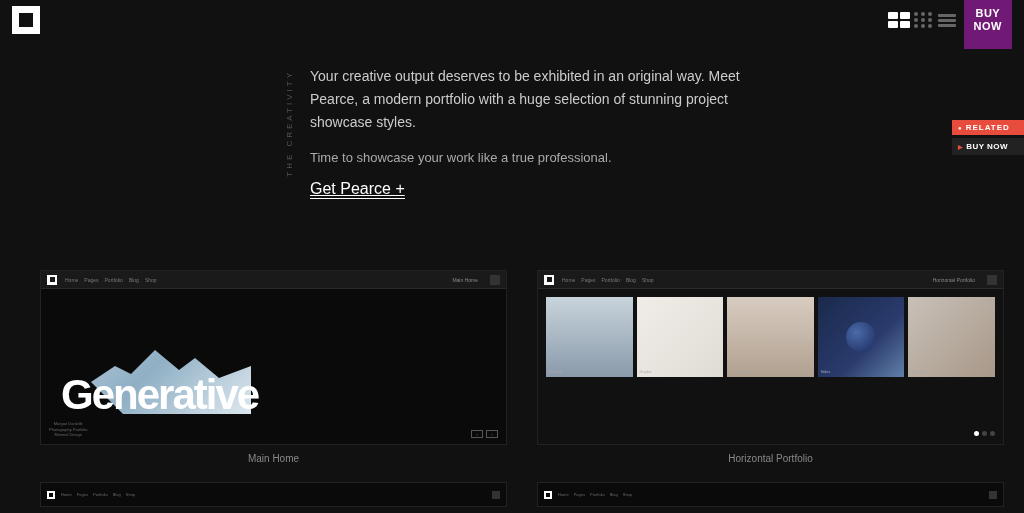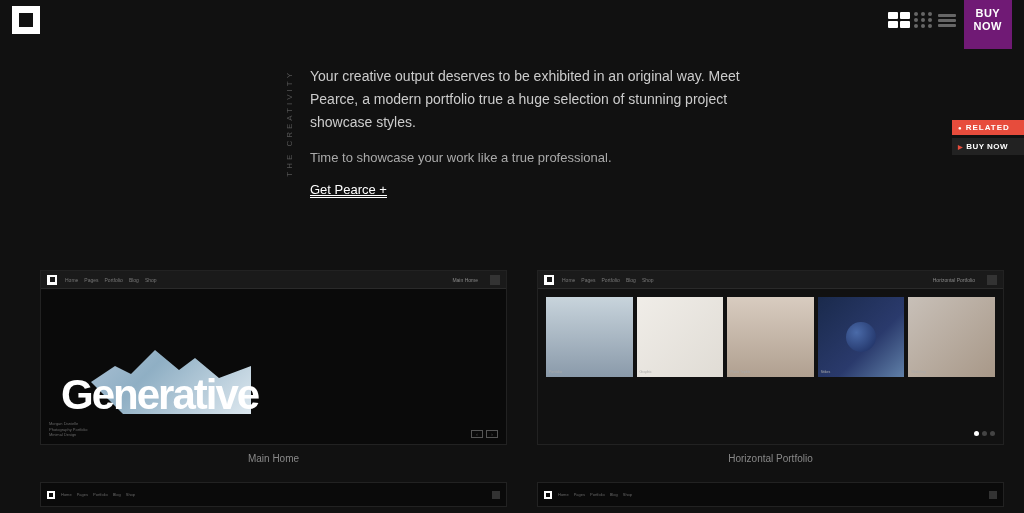--- a/index.html
+++ b/index.html
@@ -127,21 +127,21 @@
       color: #ccc;
       margin-bottom: 14px;
     }
     .hero-sub {
       font-size: 13px;
       color: #aaa;
       margin-bottom: 12px;
       line-height: 1.5;
     }
     .get-pearce-link {
-      font-size: 13px;
+      font-size: 16px;
       color: #fff;
       text-decoration: underline;
       cursor: pointer;
       border-bottom: 1px solid #fff;
       display: inline-block;
     }
 
     
     .related-popup {
       position: absolute;
@@ -208,20 +208,21 @@
       color: #888;
       text-align: center;
       margin-top: 8px;
     }
 
     
     .card1-inner {
       width: 100%;
       height: 100%;
       position: relative;
+      text-align: center;
     }
     .card1-topbar {
       height: 18px;
       background: #1a1a1a;
       display: flex;
       align-items: center;
       padding: 0 6px;
       gap: 8px;
       border-bottom: 1px solid #2a2a2a;
     }
@@ -495,21 +496,21 @@
       </div>
     </div>
     <button class="buy-now-btn" style="white-space:pre-line;">Buy
 Now</button>
   </div>
 </nav>
 
 <div class="sidebar-label">THE CREATIVITY</div>
 
 <div class="hero-text">
-  <p class="hero-main">Your creative output deserves to be exhibited in an original way. Meet Pearce, a modern portfolio true a huge selection of stunning project showcase styles.</p>
+  <p class="hero-main">Your creative output deserves to be exhibited in an original way. Meet Pearce, a modern portfolio with a huge selection of stunning project showcase styles.</p>
   <p class="hero-sub">Time to showcase your work like a true professional.</p>
   <a class="get-pearce-link">Get Pearce +</a>
 </div>
 
 <div class="related-popup">
   <div class="related-badge">RELATED</div>
   <div class="buy-now-popup">BUY NOW</div>
 </div>
 
 <div class="cards-section">

